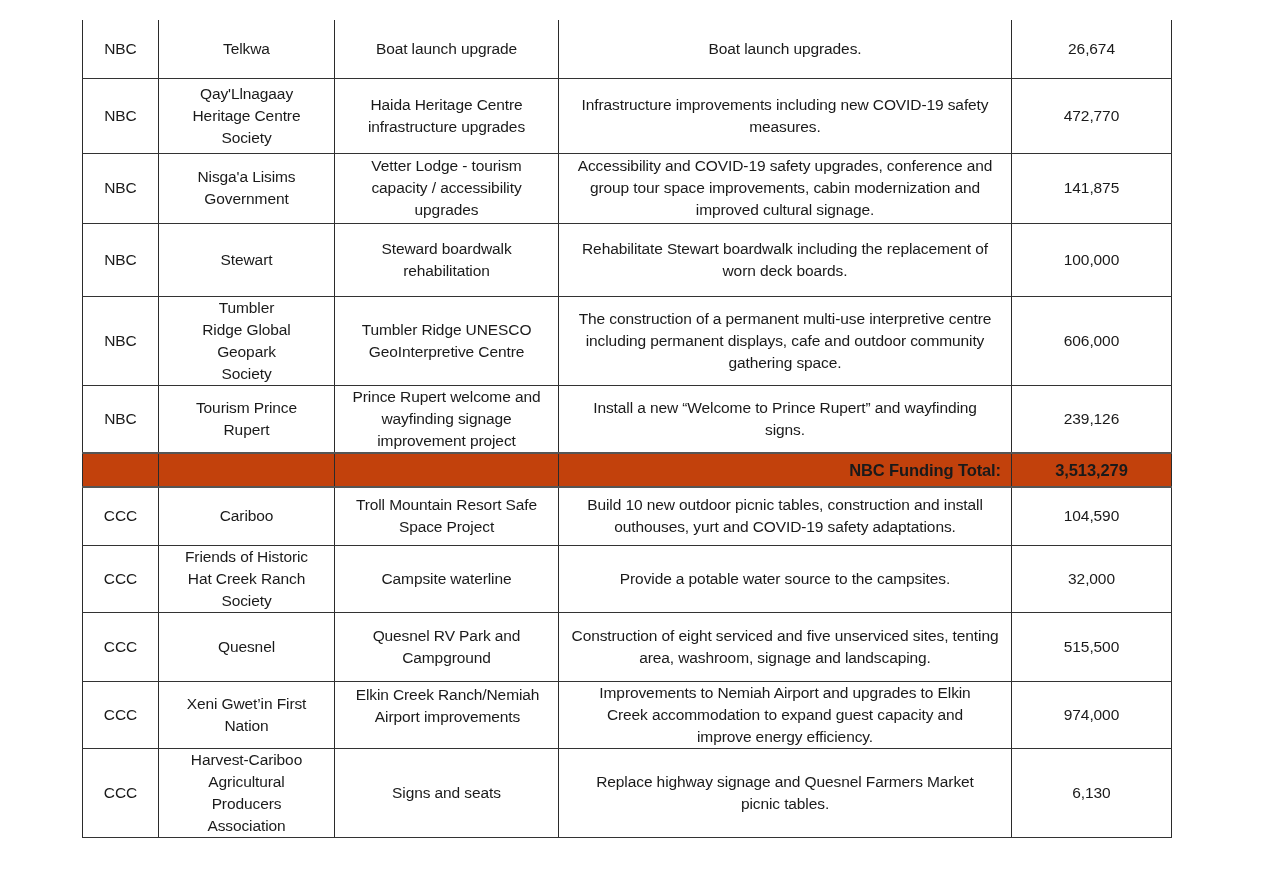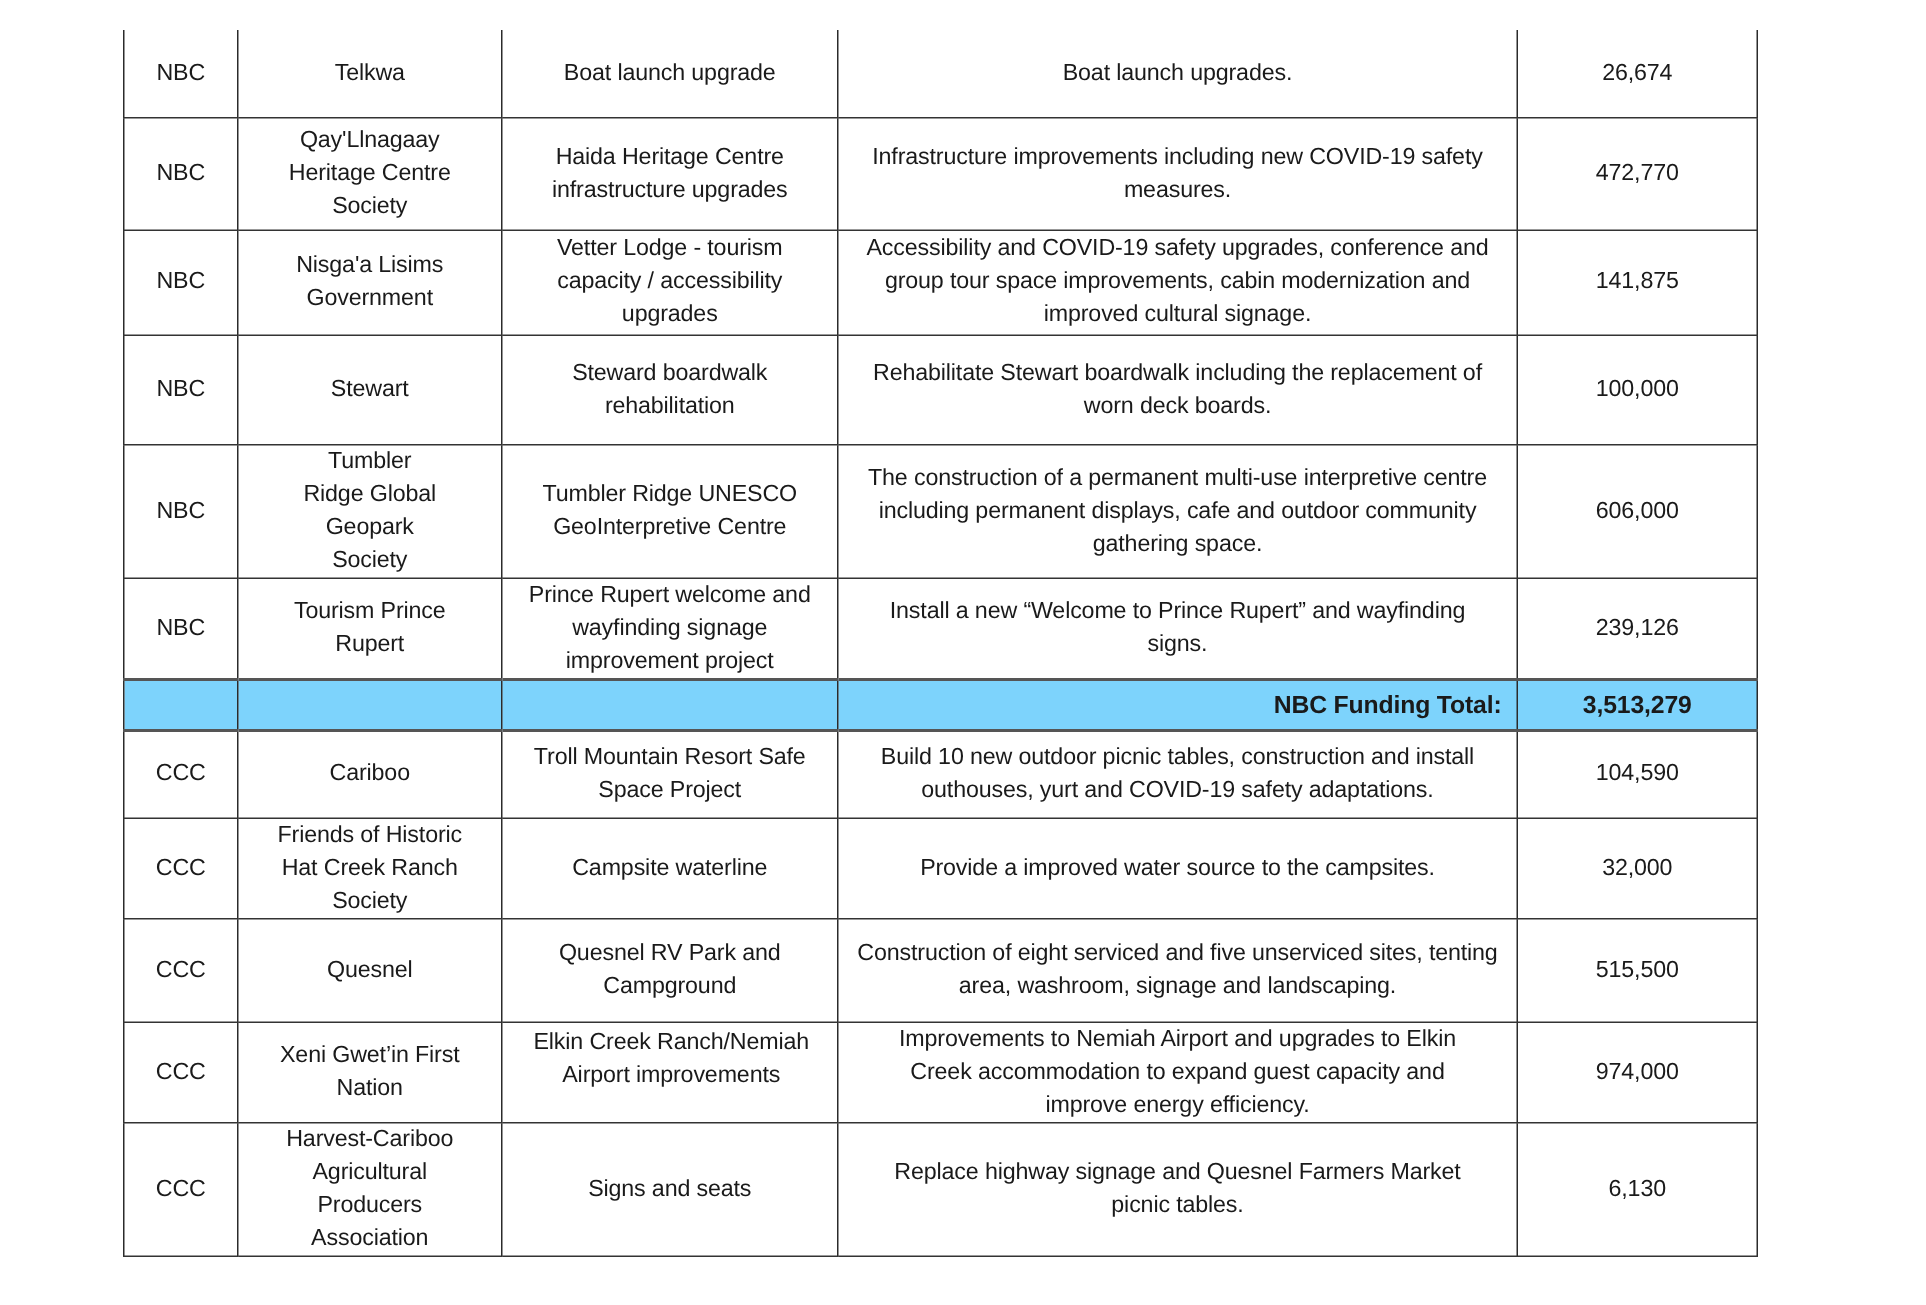--- a/index.html
+++ b/index.html
@@ -38,21 +38,21 @@
       border-top: 1.5px solid #333;
       border-bottom: 1.5px solid #333;
       text-align: center;
       vertical-align: middle;
       padding: 0 6px;
       letter-spacing: -0.1px;
     }
     tr.first td { border-top: none; }
     td.left { text-align: center; }
     tr.total td {
-      background: #7dd3fc;
+      background: #c2410c;
       font-weight: bold;
       font-size: 16.5px;
       height: 32px;
       border-top: 2px solid #555;
       border-bottom: 2px solid #555;
     }
     tr.total td.total-label { text-align: right; padding-right: 10px; }
   </style>
 </head>
 <body>
@@ -123,21 +123,21 @@
         <td>CCC</td>
         <td>Cariboo</td>
         <td>Troll Mountain Resort Safe Space Project</td>
         <td style="padding:0 4px">Build 10 new outdoor picnic tables, construction and install outhouses, yurt and COVID-19 safety adaptations.</td>
         <td>104,590</td>
       </tr>
       <tr style="height:67px">
         <td>CCC</td>
         <td style="padding:0 16px">Friends of Historic Hat Creek Ranch Society</td>
         <td>Campsite waterline</td>
-        <td>Provide a improved water source to the campsites.</td>
+        <td>Provide a potable water source to the campsites.</td>
         <td>32,000</td>
       </tr>
       <tr style="height:69px">
         <td>CCC</td>
         <td>Quesnel</td>
         <td style="padding:0 30px">Quesnel RV Park and Campground</td>
         <td>Construction of eight serviced and five unserviced sites, tenting area, washroom, signage and landscaping.</td>
         <td>515,500</td>
       </tr>
       <tr style="height:67px">

